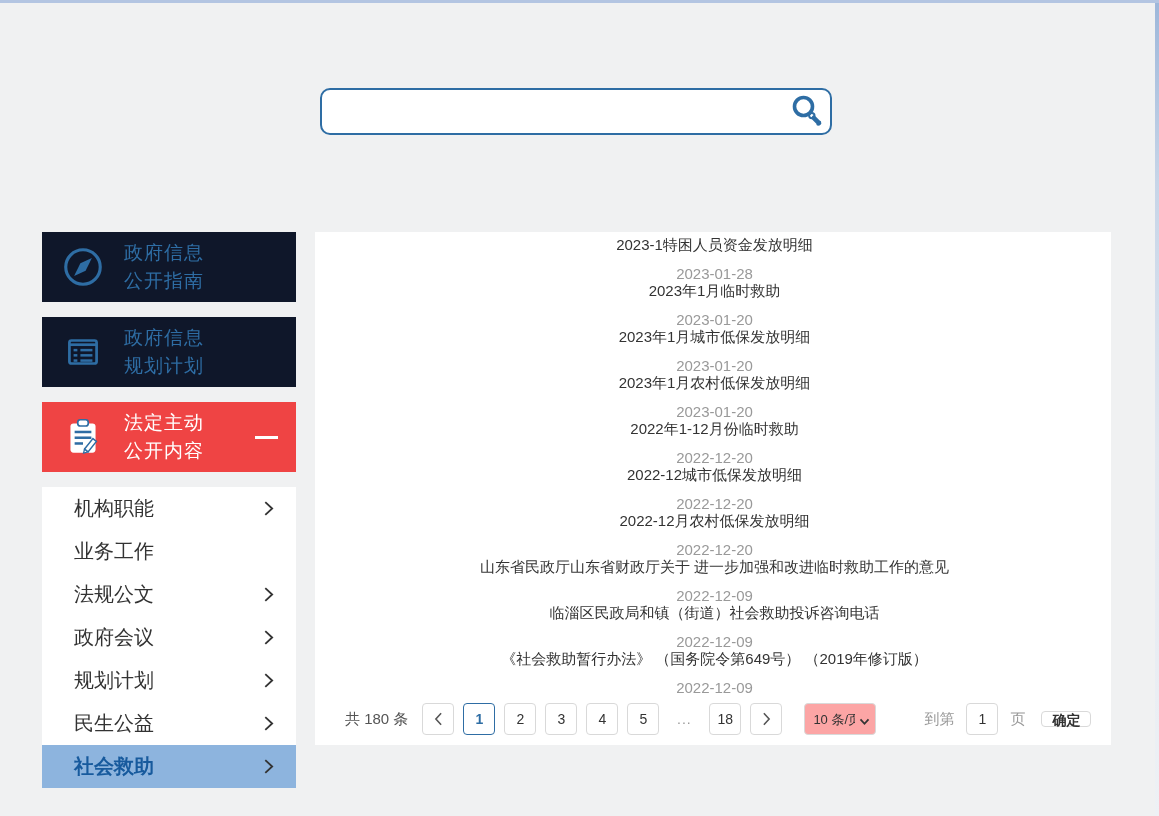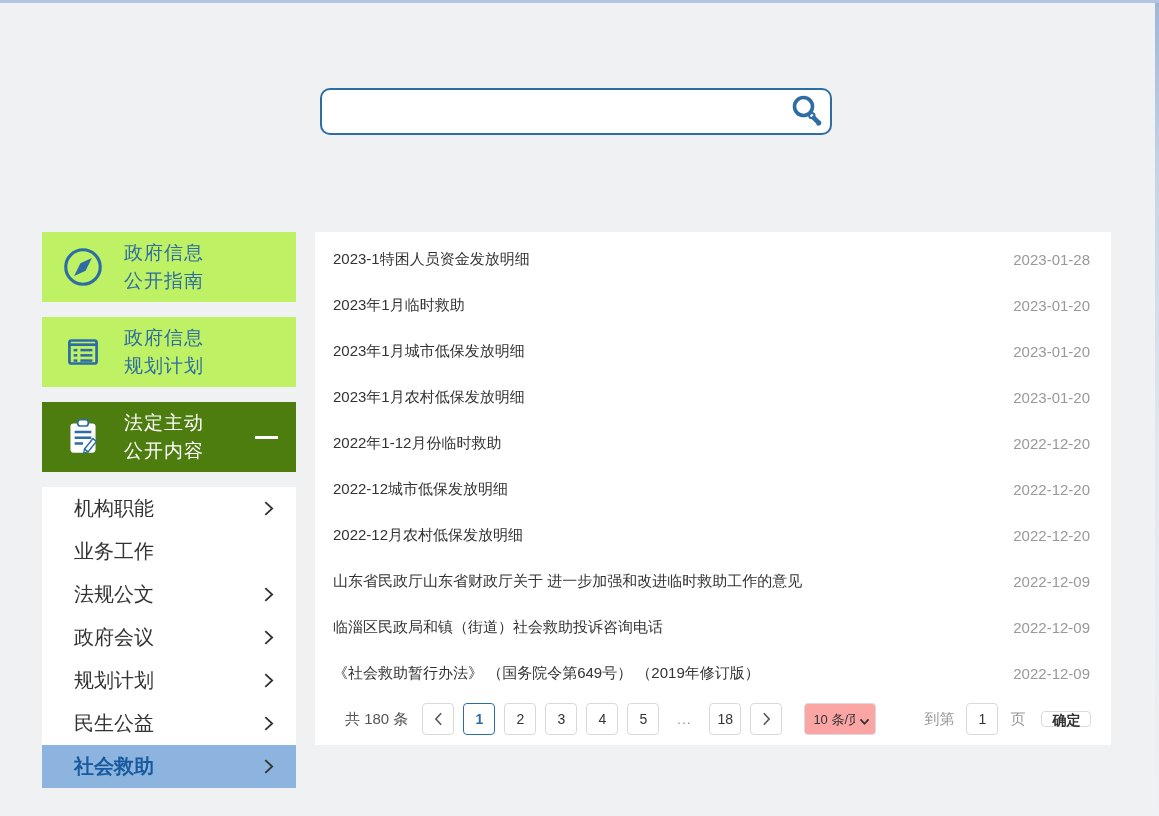--- a/index.html
+++ b/index.html
@@ -17,41 +17,41 @@
   
   .searchbar { position:absolute; left:320px; top:88px; width:512px; height:47px;
     background:#fff; border:2px solid #2e6da4; border-radius:10px;
     display:flex; align-items:center; }
   .searchbar input { flex:1; height:100%; border:none; outline:none; background:transparent;
     padding:0 12px; font-size:16px; color:#333; font-family:inherit; }
   .search-btn { width:46px; height:100%; display:flex; align-items:center; justify-content:center; cursor:pointer; }
 
   
   .sidebar { position:absolute; left:42px; top:232px; width:254px; }
-  .side-section { height:70px; background:#bef264; display:flex; align-items:center;
+  .side-section { height:70px; background:#0f172a; display:flex; align-items:center;
     margin-bottom:15px; position:relative; cursor:pointer; }
   .side-section .icon-wrap { width:82px; display:flex; justify-content:center; align-items:center; }
   .side-section .txt { font-size:19px; line-height:28px; color:#2e6da4; font-weight:500; letter-spacing:1px; }
-  .side-section.active { background:#4d7c0f; }
+  .side-section.active { background:#ef4444; }
   .side-section.active .txt { color:#fff; }
   .minus-bar { position:absolute; right:18px; top:34px; width:23px; height:3px; background:#fff; }
 
   .submenu { background:#fff; }
   .submenu-item { height:43px; display:flex; align-items:center; justify-content:space-between;
     padding:0 22px 0 32px; cursor:pointer; }
   .submenu-item .lbl { font-size:20px; color:#333; }
   .submenu-item.active { background:#8db4de; }
   .submenu-item.active .lbl { color:#175a9d; font-weight:bold; }
   .chev { display:flex; align-items:center; }
 
   
   .content { position:absolute; left:315px; top:232px; width:796px; height:513px;
     background:#fff; padding-top:4px; }
   .row { height:46px; display:flex; align-items:center; justify-content:space-between;
-    padding:0 21px 0 18px; }
+    padding:0 15px 0 18px;flex-direction:column; }
   .row .title { font-size:15px; color:#333; cursor:pointer; white-space:nowrap;
     overflow:hidden; text-overflow:ellipsis; max-width:640px; }
   .row .date { font-size:15px; color:#999; flex-shrink:0; }
 
   
   .pager { display:flex; align-items:center; margin-top:7px; padding-left:30px; }
   .total { font-size:15px; color:#555; margin-right:14px; }
   .pbtn { min-width:32px; height:32px; padding:0 6px; border:1px solid #d9d9d9; border-radius:4px;
     background:#fff; display:flex; align-items:center; justify-content:center;
     margin-right:9px; font-size:14px; color:#333; cursor:pointer; }

